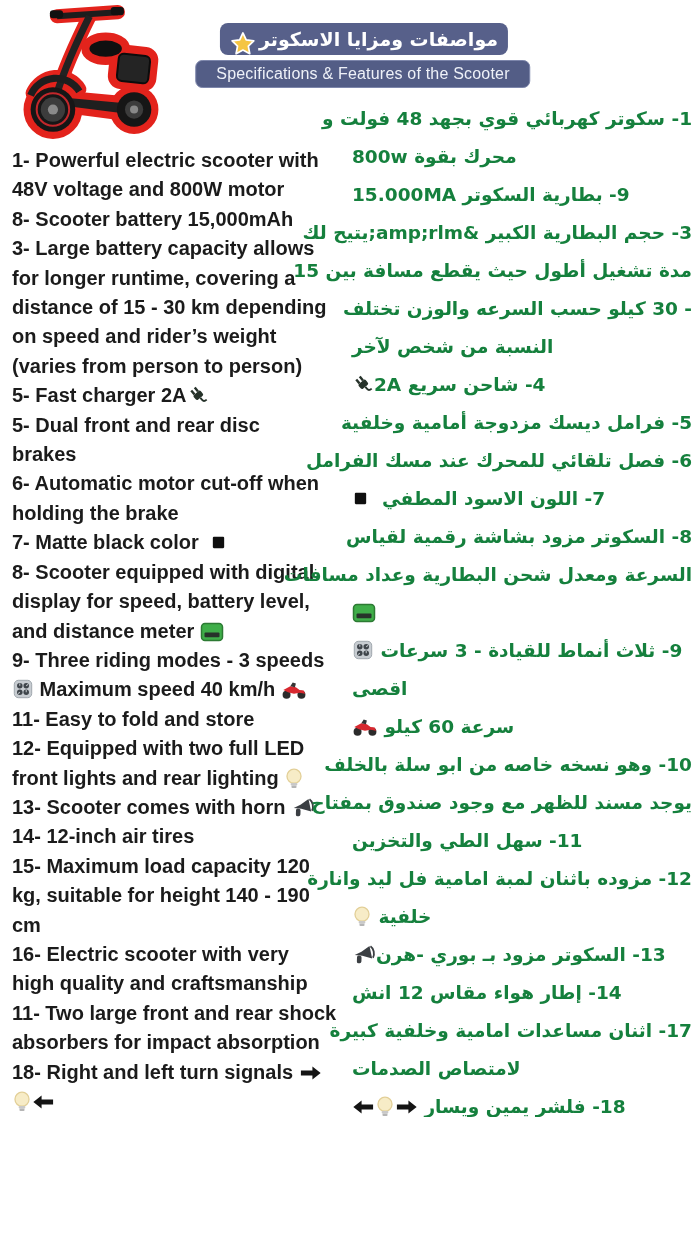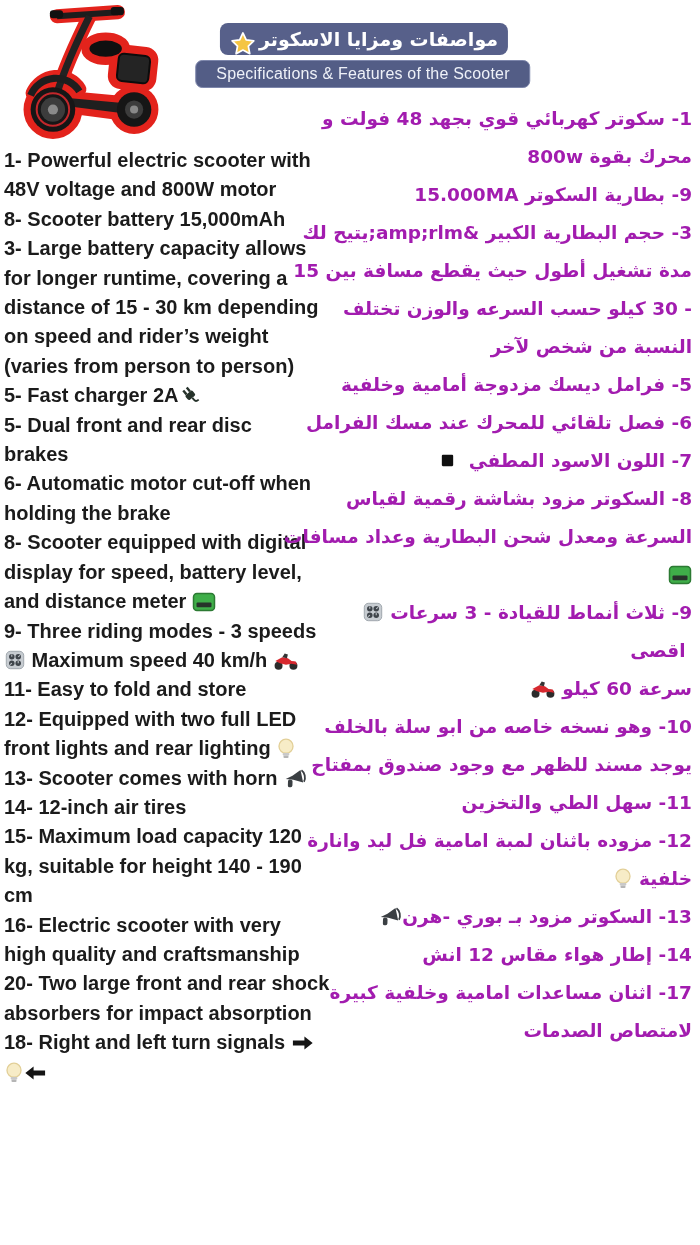--- a/index.html
+++ b/index.html
@@ -15,24 +15,24 @@
              font-size:19px;font-weight:700;gap:3px;}
   .banner-ar svg{margin-bottom:-9px;}
   .banner-en{left:363px;top:60px;transform:translateX(-50%);height:28px;padding:0 20px;
              background:#535d86;border:1px solid #7d86ab;border-radius:7px;
              font-family:"Liberation Sans",sans-serif;font-size:16px;font-weight:400;
              color:#eef1f8;letter-spacing:.2px;}
   
   .col{position:absolute;}
   .col .item{display:block;}
   .col span{white-space:pre;}
-  .col-en{left:4px;top:146px;width:350px;color:#1b1b1b;
+  .col-en{left:12px;top:146px;width:350px;color:#1b1b1b;
           font-family:"Liberation Sans",sans-serif;font-weight:700;
           font-size:20px;line-height:29.4px;}
-  .col-ar{left:352px;top:100px;width:340px;color:#a21caf;direction:rtl;text-align:right;
+  .col-ar{left:352px;top:100px;width:340px;color:#15803d;direction:rtl;text-align:left;
           font-family:"DejaVu Sans",sans-serif;font-weight:700;
           font-size:18.5px;line-height:38px;}
   .ic{vertical-align:-4px;}
   .watermark{position:absolute;left:550px;top:1192px;width:145px;color:#d6d6d6;
              font-family:"DejaVu Sans",sans-serif;font-weight:700;font-size:44px;
              direction:rtl;text-align:center;letter-spacing:2px;transform:skewX(-4deg);}
 </style>
 </head>
 <body>
 
@@ -95,20 +95,23 @@
             <rect x="7" y="9" width="10" height="7" rx="2" fill="#26322a"></rect>
             <line x1="9.5" y1="3.5" x2="9.5" y2="9" stroke="#26322a" stroke-width="2.6"></line>
             <line x1="14.5" y1="3.5" x2="14.5" y2="9" stroke="#26322a" stroke-width="2.6"></line>
             <path d="M12 16 v3 q0 3 4 3" fill="none" stroke="#26322a" stroke-width="2"></path>
           </g>
         </svg></div>
       <div class="item"><span>5- Dual front and rear disc
 brakes</span></div>
       <div class="item"><span>6- Automatic motor cut-off when
 holding the brake</span></div>
+      <div class="item"><span>7- Matte black color  </span><svg class="ic" width="17" height="17" viewBox="0 0 24 24" style="vertical-align:-2px">
+          <rect x="4" y="4" width="16" height="16" rx="1.5" fill="#0f0f0f"></rect>
+        </svg></div>
       <div class="item"><span>8- Scooter equipped with digital
 display for speed, battery level,
 and distance meter </span><svg class="ic" width="24" height="20" viewBox="0 0 24 20">
           <rect x="1.5" y="1.5" width="21" height="17" rx="3.5" fill="#3fae49" stroke="#2c7a33" stroke-width="1.5"></rect>
           <rect x="4.5" y="10.5" width="15" height="4.8" rx="1" fill="#27332a"></rect>
         </svg></div>
       <div class="item"><span>9- Three riding modes - 3 speeds
 </span><svg class="ic" width="22" height="22" viewBox="0 0 24 24">
           <rect x="2.5" y="2.5" width="19" height="19" rx="4.5" fill="#c7ccd1" stroke="#9aa2a9"></rect>
           <g fill="#3f454b">
@@ -142,21 +145,21 @@
             <path d="M22 3 C25 6 25 13 22 16" fill="none" stroke="#3b3f43" stroke-width="2"></path>
             <rect x="4.5" y="10.5" width="5" height="8.5" rx="2" fill="#3b3f43" transform="rotate(14 7 14)"></rect>
           </g>
         </svg></div>
       <div class="item"><span>14- 12-inch air tires</span></div>
       <div class="item"><span>15- Maximum load capacity 120
 kg, suitable for height 140 - 190
 cm</span></div>
       <div class="item"><span>16- Electric scooter with very
 high quality and craftsmanship</span></div>
-      <div class="item"><span>20- Two large front and rear shock
+      <div class="item"><span>11- Two large front and rear shock
 absorbers for impact absorption</span></div>
       <div class="item"><span>18- Right and left turn signals </span><svg class="ic" width="23" height="16" viewBox="0 0 24 16" style="vertical-align:-2px">
           <path d="M2 5.5 H14 V1.3 L22.6 8 L14 14.7 V10.5 H2 Z" fill="#141414"></path>
         </svg><span>
 </span><svg class="ic" width="20" height="24" viewBox="0 0 20 26" style="vertical-align:-6px">
           <circle cx="10" cy="10" r="7.6" fill="#f7ecc7" stroke="#e2cf97" stroke-width="1.4"></circle>
           <rect x="6.4" y="17.2" width="7.2" height="3" rx="1.2" fill="#c9c9c9"></rect>
           <rect x="7.2" y="20.4" width="5.6" height="2.4" rx="1.1" fill="#b5b5b5"></rect>
         </svg><svg class="ic" width="23" height="16" viewBox="0 0 24 16" style="vertical-align:-2px">
           <path d="M22 5.5 H10 V1.3 L1.4 8 L10 14.7 V10.5 H22 Z" fill="#141414"></path>
@@ -164,20 +167,28 @@
     </div>
 
   <div class="col col-ar" dir="rtl">
       <div class="item"><span>1- سكوتر كهربائي قوي بجهد 48 فولت و
 محرك بقوة 800w</span></div>
       <div class="item"><span>9- بطارية السكوتر 15.000MA</span></div>
       <div class="item"><span>3- حجم البطارية الكبير &amp;amp;rlm;يتيح لك
 مدة تشغيل أطول حيث يقطع مسافة بين 15
 - 30 كيلو حسب السرعه والوزن تختلف
 النسبة من شخص لآخر</span></div>
+      <div class="item"><span>4- شاحن سريع 2A</span><svg class="ic" width="22" height="22" viewBox="0 0 24 24">
+          <g transform="rotate(-40 12 12)">
+            <rect x="7" y="9" width="10" height="7" rx="2" fill="#26322a"></rect>
+            <line x1="9.5" y1="3.5" x2="9.5" y2="9" stroke="#26322a" stroke-width="2.6"></line>
+            <line x1="14.5" y1="3.5" x2="14.5" y2="9" stroke="#26322a" stroke-width="2.6"></line>
+            <path d="M12 16 v3 q0 3 4 3" fill="none" stroke="#26322a" stroke-width="2"></path>
+          </g>
+        </svg></div>
       <div class="item"><span>5- فرامل ديسك مزدوجة أمامية وخلفية</span></div>
       <div class="item"><span>6- فصل تلقائي للمحرك عند مسك الفرامل</span></div>
       <div class="item"><span>7- اللون الاسود المطفي  </span><svg class="ic" width="17" height="17" viewBox="0 0 24 24" style="vertical-align:-2px">
           <rect x="4" y="4" width="16" height="16" rx="1.5" fill="#0f0f0f"></rect>
         </svg></div>
       <div class="item"><span>8- السكوتر مزود بشاشة رقمية لقياس
 السرعة ومعدل شحن البطارية وعداد مسافات
 </span><svg class="ic" width="24" height="20" viewBox="0 0 24 20">
           <rect x="1.5" y="1.5" width="21" height="17" rx="3.5" fill="#3fae49" stroke="#2c7a33" stroke-width="1.5"></rect>
           <rect x="4.5" y="10.5" width="15" height="4.8" rx="1" fill="#27332a"></rect>
@@ -215,17 +226,26 @@
       <div class="item"><span>13- السكوتر مزود بـ بوري -هرن</span><svg class="ic" width="24" height="20" viewBox="0 0 26 22">
           <g transform="rotate(-12 13 11)">
             <path d="M3 9 L11 7 L21 2.5 L21 16.5 L11 11.5 Z" fill="#3b3f43"></path>
             <path d="M22 3 C25 6 25 13 22 16" fill="none" stroke="#3b3f43" stroke-width="2"></path>
             <rect x="4.5" y="10.5" width="5" height="8.5" rx="2" fill="#3b3f43" transform="rotate(14 7 14)"></rect>
           </g>
         </svg></div>
       <div class="item"><span>14- إطار هواء مقاس 12 انش</span></div>
       <div class="item"><span>17- اثنان مساعدات امامية وخلفية كبيرة
 لامتصاص الصدمات</span></div>
+      <div class="item"><span>18- فلشر يمين ويسار </span><svg class="ic" width="23" height="16" viewBox="0 0 24 16" style="vertical-align:-2px">
+          <path d="M2 5.5 H14 V1.3 L22.6 8 L14 14.7 V10.5 H2 Z" fill="#141414"></path>
+        </svg><svg class="ic" width="20" height="24" viewBox="0 0 20 26" style="vertical-align:-6px">
+          <circle cx="10" cy="10" r="7.6" fill="#f7ecc7" stroke="#e2cf97" stroke-width="1.4"></circle>
+          <rect x="6.4" y="17.2" width="7.2" height="3" rx="1.2" fill="#c9c9c9"></rect>
+          <rect x="7.2" y="20.4" width="5.6" height="2.4" rx="1.1" fill="#b5b5b5"></rect>
+        </svg><svg class="ic" width="23" height="16" viewBox="0 0 24 16" style="vertical-align:-2px">
+          <path d="M22 5.5 H10 V1.3 L1.4 8 L10 14.7 V10.5 H22 Z" fill="#141414"></path>
+        </svg></div>
     </div>
 
   <div class="watermark">حراج</div>
 
 </div>
 
 </body></html>

